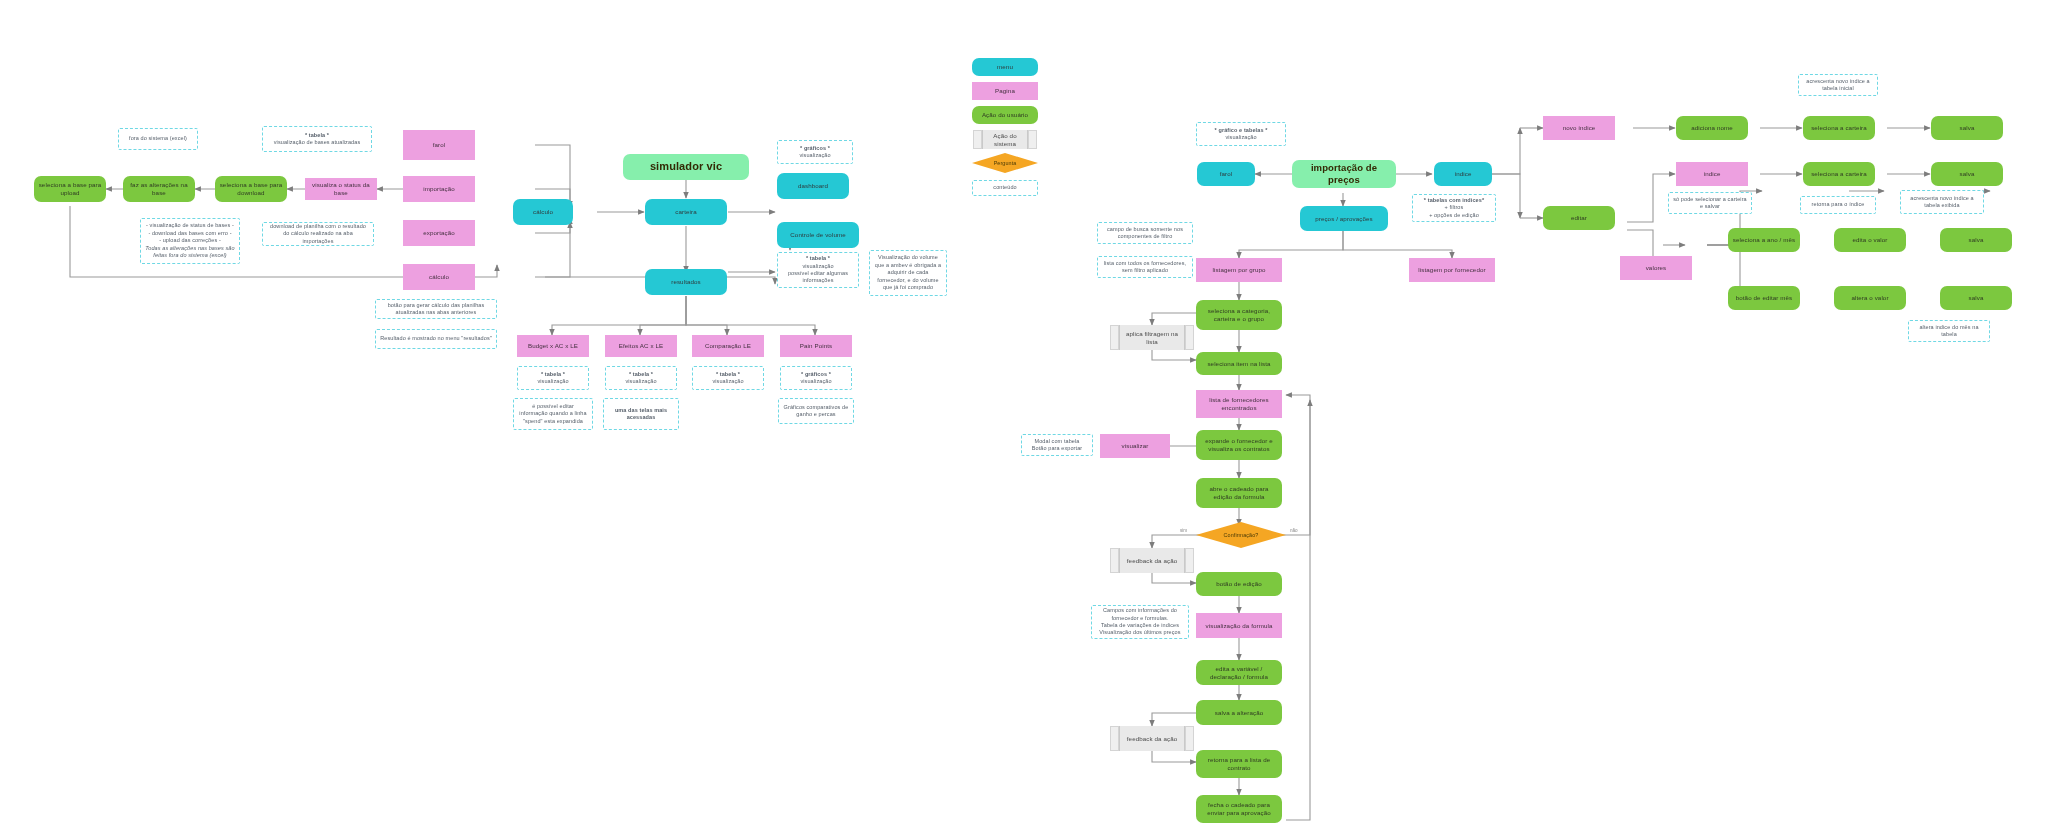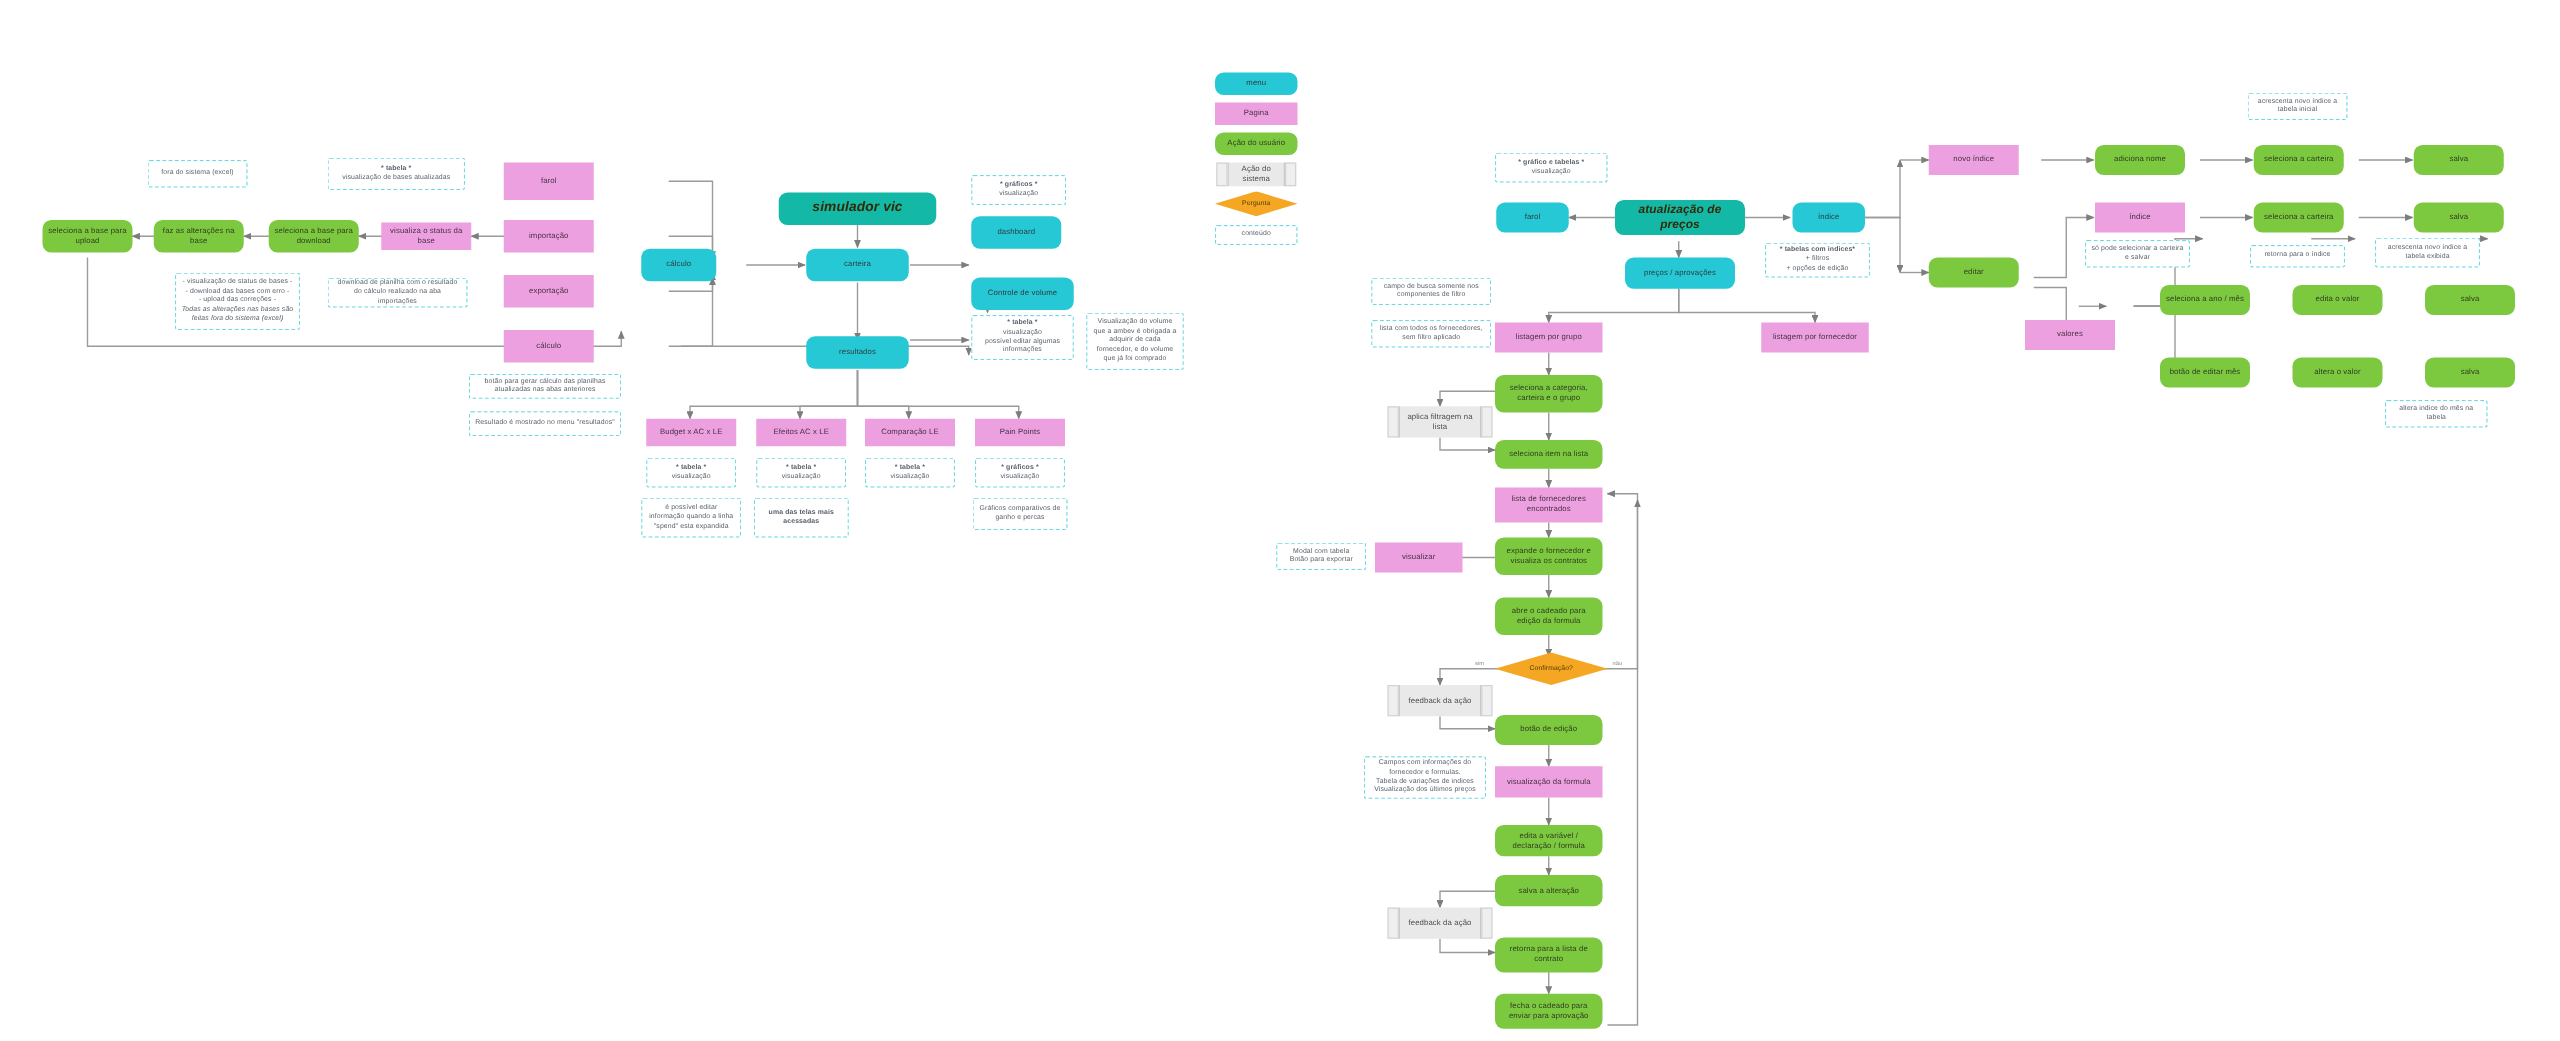--- a/index.html
+++ b/index.html
@@ -10,21 +10,21 @@
 
   .node{position:absolute;box-sizing:border-box;display:flex;align-items:center;
         justify-content:center;text-align:center;line-height:1.22;padding:2px 4px;
         font-size:6.2px;letter-spacing:.1px;}
   .menu{background:#25c8d4;color:#2e3b3d;border-radius:7px;}
   .page{background:#eda0e0;color:#44303f;border-radius:0;}
   .action{background:#7cc83f;color:#2f3c22;border-radius:7px;}
   .system{background:#e9e9e9;color:#4a4a4a;border-radius:0;border-left:1px solid #c9c9c9;border-right:1px solid #c9c9c9;}
   .system:before,.system:after{content:"";position:absolute;top:0;bottom:0;width:9px;background:#efefef;border:1px solid #d4d4d4;box-sizing:border-box;}
   .system:before{left:-10px;} .system:after{right:-10px;}
-  .root{background:#14b8a6;color:#332a05;border-radius:7px;font-weight:bold;font-style:italic;}
+  .root{background:#86efac;color:#332a05;border-radius:7px;font-weight:bold;}
   .note{background:#ffffff;color:#57606b;border:1.1px dashed #6fd8e4;
         border-radius:2px;font-size:5.5px;line-height:1.35;}
   .note b{font-weight:bold;}
   .note i{font-style:italic;}
   .decision{color:#4a3a06;font-size:5.4px;}
   .decision .dia{position:absolute;left:0;top:0;width:100%;height:100%;
         background:#f5a623;clip-path:polygon(50% 0,100% 50%,50% 100%,0 50%);}
   .decision .txt{position:relative;z-index:2;}
   .edge-label{position:absolute;font-size:4.6px;color:#8a8a8a;}
   .title-xl{font-size:11px;font-weight:bold;}
@@ -196,21 +196,21 @@
 </div>
 <div class="node note" style="left:780px;top:366px;width:72px;height:24px;flex-direction:column;">
   <b>* gráficos *</b>
   <span>visualização</span>
 </div>
 
 <div class="node note" style="left:513px;top:398px;width:80px;height:32px;">é possível editar informação quando a linha "spend" esta expandida</div>
 <div class="node note" style="left:603px;top:398px;width:76px;height:32px;font-weight:bold;">uma das telas mais acessadas</div>
 <div class="node note" style="left:778px;top:398px;width:76px;height:26px;">Gráficos comparativos de ganho e percas</div>
 
-<div class="node root title-lg" style="left:1292px;top:160px;width:104px;height:28px;">atualização de preços</div>
+<div class="node root title-lg" style="left:1292px;top:160px;width:104px;height:28px;">importação de preços</div>
 
 <div class="node menu" style="left:1197px;top:162px;width:58px;height:24px;">farol</div>
 <div class="node menu" style="left:1434px;top:162px;width:58px;height:24px;">índice</div>
 <div class="node menu" style="left:1300px;top:206px;width:88px;height:25px;">preços / aprovações</div>
 
 <div class="node page" style="left:1196px;top:258px;width:86px;height:24px;">listagem por grupo</div>
 <div class="node page" style="left:1409px;top:258px;width:86px;height:24px;">listagem por fornecedor</div>
 
 <div class="node action" style="left:1196px;top:300px;width:86px;height:30px;">seleciona a categoria, carteira e o grupo</div>
 <div class="node system" style="left:1119px;top:325px;width:66px;height:25px;">aplica filtragem na lista</div>

